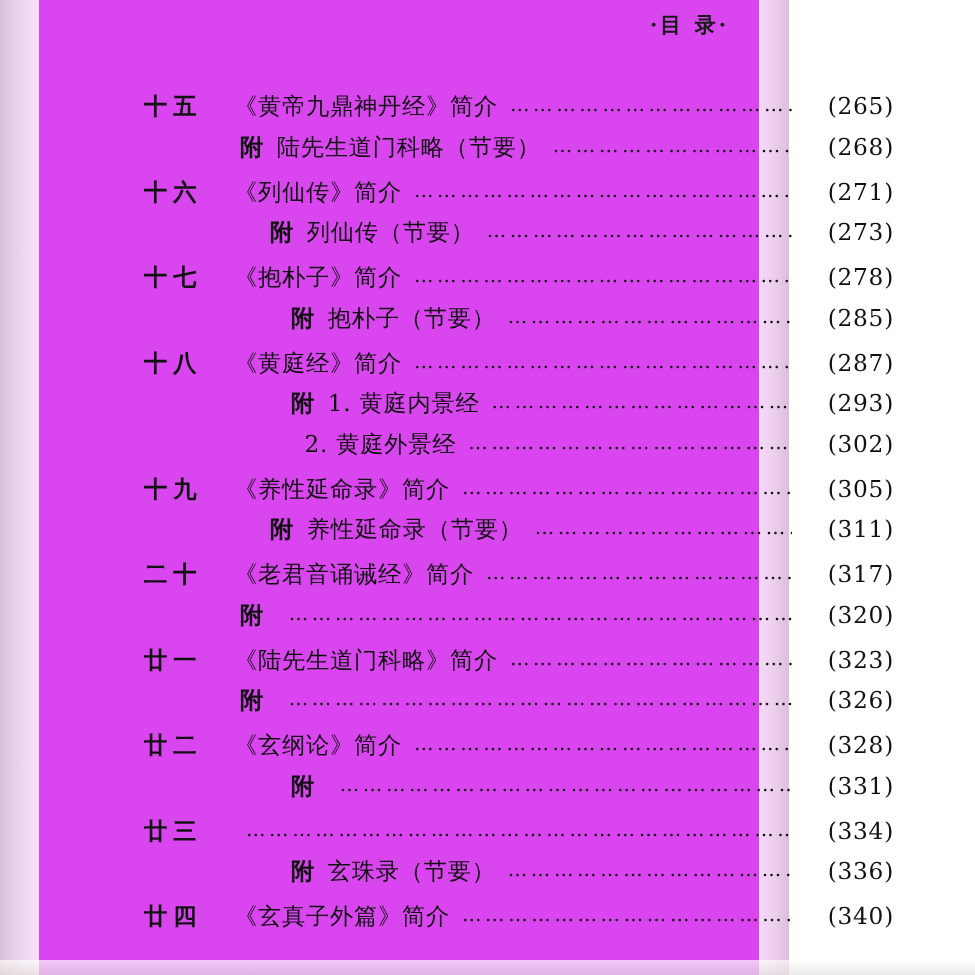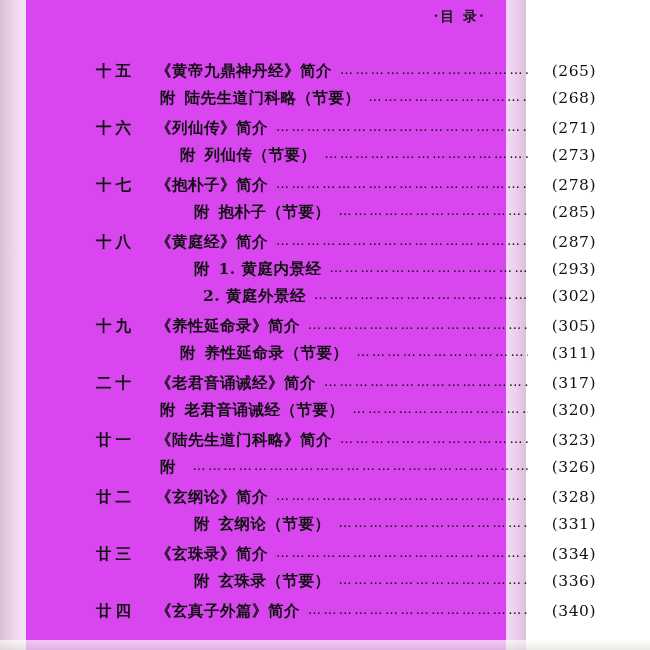--- a/index.html
+++ b/index.html
@@ -89,21 +89,21 @@
   .indent-3 { flex: 0 0 98px; width: 98px; }
 
   .fu {
     flex: 0 0 auto;
     font-weight: bold;
     margin-right: 9px;
   }
 
   .title {
     flex: 0 0 auto;
-    font-weight: bold;
+    font-weight: normal;
     letter-spacing: 0.5px;
   }
 
   .leader {
     flex: 1 1 auto;
     overflow: hidden;
     margin: 0 6px 0 8px;
     position: relative;
     top: -2px;
     color: #111;
@@ -205,21 +205,20 @@
       </div>
       <div class="entry main">
         <span class="num">二十</span>
         <span class="title">《老君音诵诫经》简介</span>
         <span class="leader">…………………………………………………………………</span>
         <span class="pagenum">(317)</span>
       </div>
       <div class="entry sub">
         <span class="indent-1"></span>
         <span class="fu">附</span>
-        <span class="title">老君音诵诫经（节要）</span>
         <span class="leader">…………………………………………………………………</span>
         <span class="pagenum">(320)</span>
       </div>
       <div class="entry main">
         <span class="num">廿一</span>
         <span class="title">《陆先生道门科略》简介</span>
         <span class="leader">…………………………………………………………………</span>
         <span class="pagenum">(323)</span>
       </div>
       <div class="entry sub">
@@ -230,27 +229,25 @@
       </div>
       <div class="entry main">
         <span class="num">廿二</span>
         <span class="title">《玄纲论》简介</span>
         <span class="leader">…………………………………………………………………</span>
         <span class="pagenum">(328)</span>
       </div>
       <div class="entry sub">
         <span class="indent-3"></span>
         <span class="fu">附</span>
-        <span class="title">玄纲论（节要）</span>
         <span class="leader">…………………………………………………………………</span>
         <span class="pagenum">(331)</span>
       </div>
       <div class="entry main">
         <span class="num">廿三</span>
-        <span class="title">《玄珠录》简介</span>
         <span class="leader">…………………………………………………………………</span>
         <span class="pagenum">(334)</span>
       </div>
       <div class="entry sub">
         <span class="indent-3"></span>
         <span class="fu">附</span>
         <span class="title">玄珠录（节要）</span>
         <span class="leader">…………………………………………………………………</span>
         <span class="pagenum">(336)</span>
       </div>

